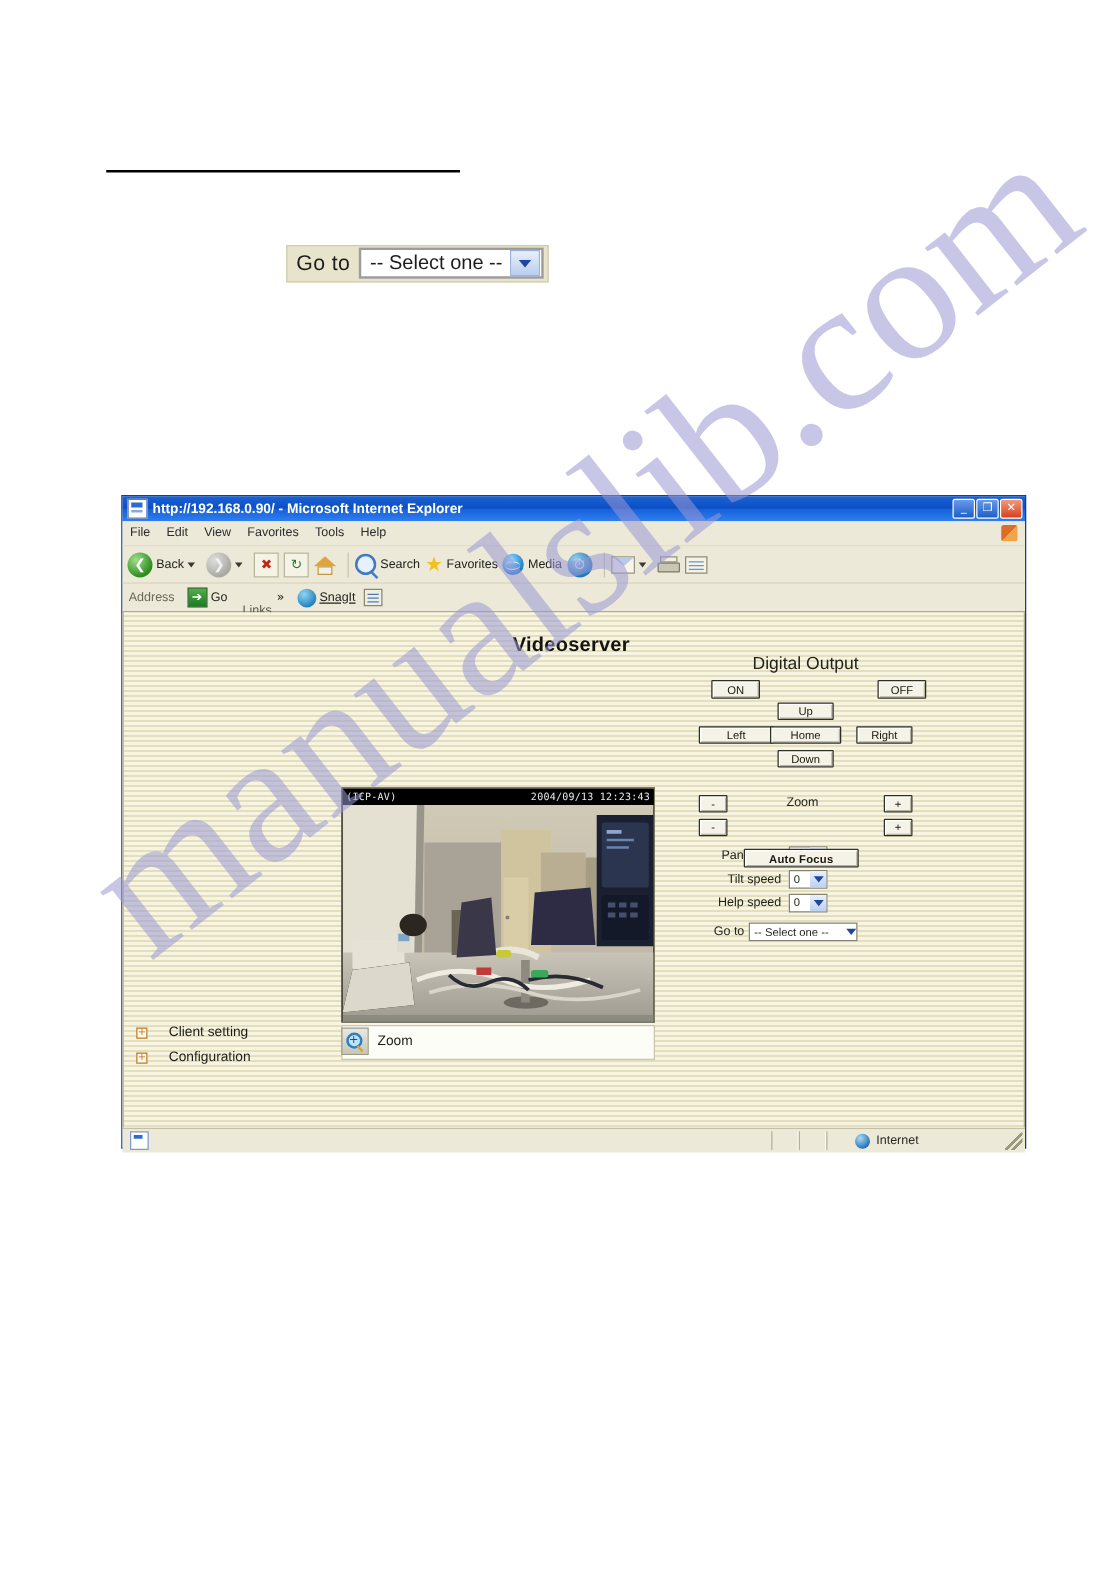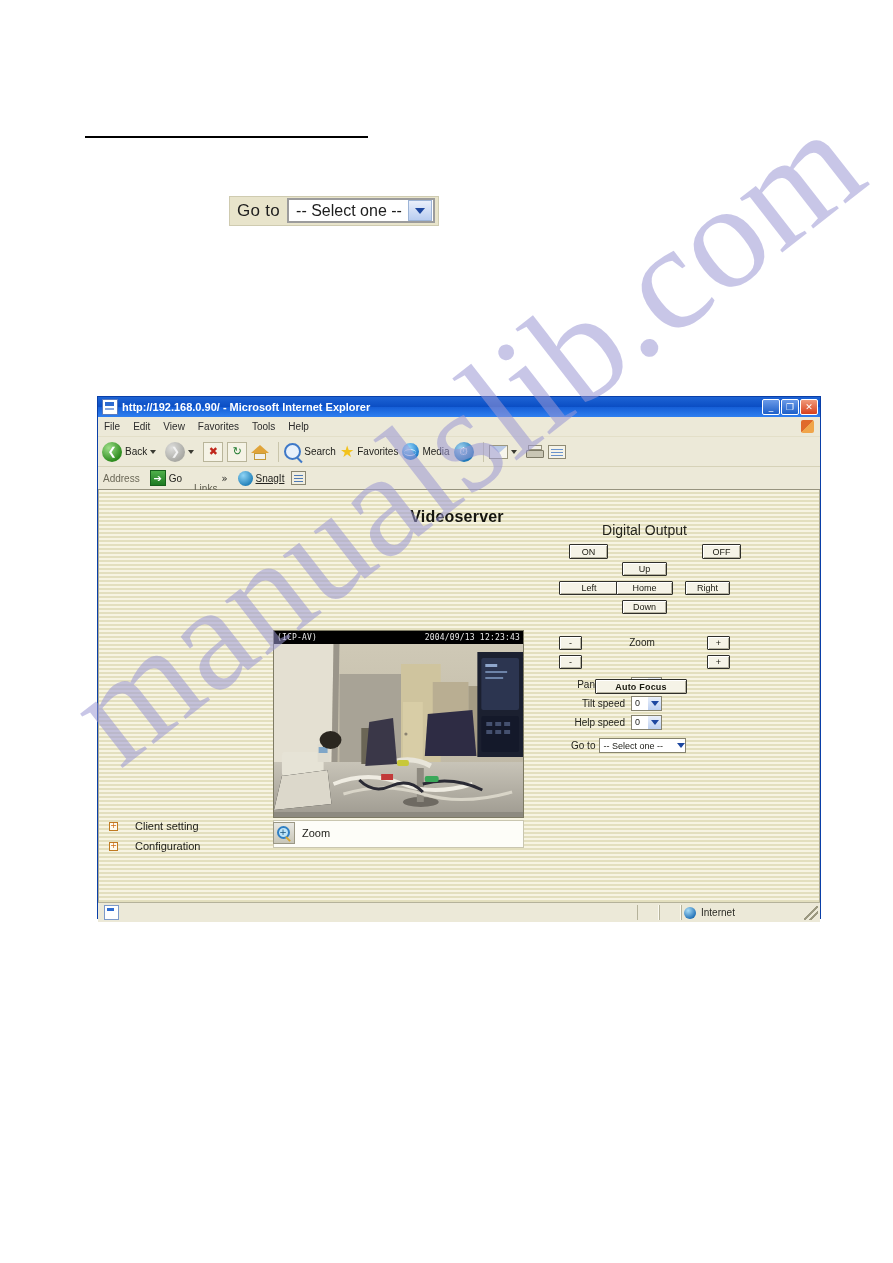--- a/index.html
+++ b/index.html
@@ -678,21 +678,21 @@
     width: 20px; height: 15px;
     border-left: 1px solid #b5b29a;
     border-right: 1px solid #fbfaf2;
     flex: 0 0 auto;
   }
   .sb-zone {
     display: flex;
     align-items: center;
     width: 120px;
     border-left: 1px solid #b5b29a;
-    padding-left: 2px;
+    padding-left: 22px;
     height: 15px;
     flex: 0 0 auto;
   }
   .sb-globe {
     width: 12px; height: 12px;
     border-radius: 50%;
     background: radial-gradient(circle at 35% 30%, #a8dcf7, #1f6fb5 75%);
     margin-right: 5px;
     flex: 0 0 auto;
   }

